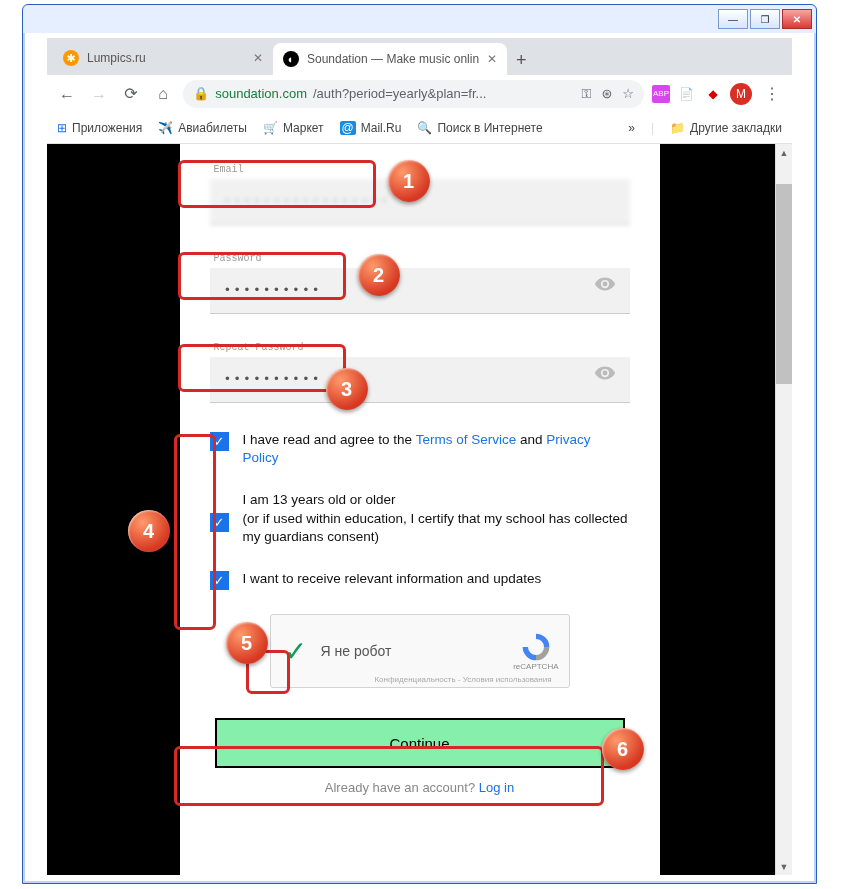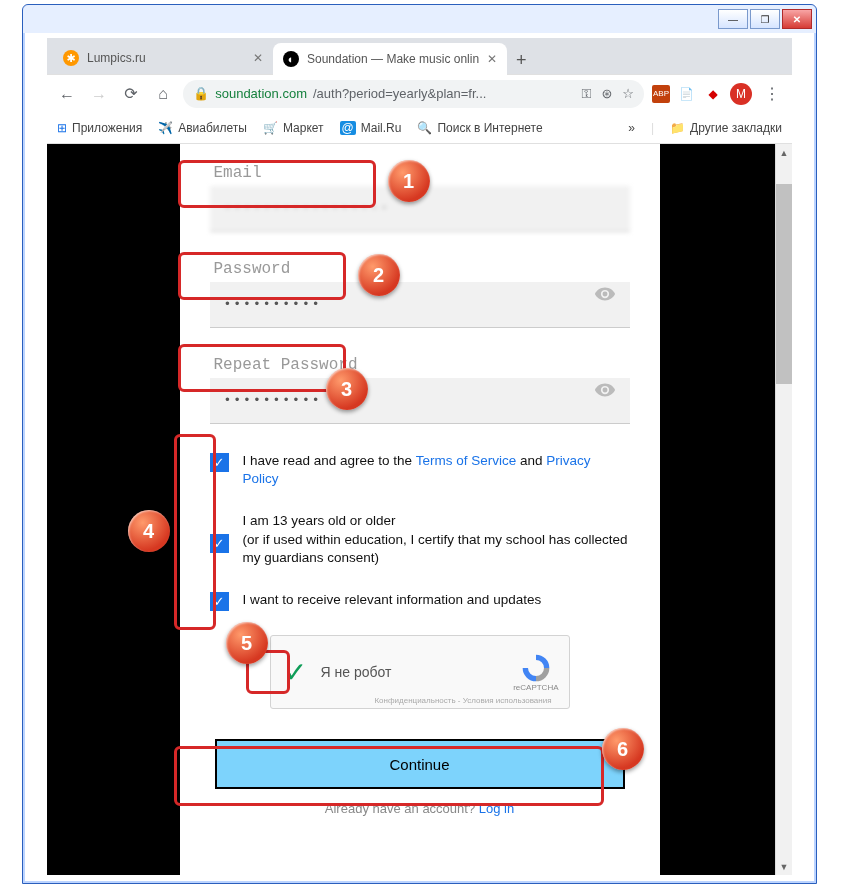--- a/index.html
+++ b/index.html
@@ -29,39 +29,39 @@
 .avatar { width: 22px; height: 22px; border-radius: 50%; background: #d93025; color: #fff; font-size: 12px; display: flex; align-items: center; justify-content: center; }
 
 .bookmarks { height: 32px; background: #fff; border-bottom: 1px solid #e0e0e0; display: flex; align-items: center; padding: 0 10px; gap: 16px; font-size: 12px; color: #444; }
 .bookmarks .bm { display: flex; align-items: center; gap: 5px; cursor: pointer; }
 .bookmarks .spacer { flex: 1; }
 
 
 .viewport { position: absolute; top: 106px; left: 0; right: 0; bottom: 0; background: #000; overflow: hidden; }
 .page { background: #fff; width: 480px; margin: 0 auto; height: 100%; padding: 20px 30px 0; position: relative; }
 
-.field-label { font-family: 'Courier New', monospace; font-size: 16px; color: #999; margin-left: 4px; margin-bottom: 4px; }
+.field-label { font-family: 'Courier New', monospace; font-size: 10px; color: #999; margin-left: 4px; margin-bottom: 4px; }
 .input-row { position: relative; margin-bottom: 28px; }
 .input-box { width: 100%; height: 46px; background: #f1f1f1; border: none; border-bottom: 1px solid #ccc; padding: 0 48px 0 14px; font-family: 'Courier New', monospace; font-size: 13px; letter-spacing: 2px; color: #555; }
 .input-box.blur { color: #ccc; filter: blur(2px); }
 .eye { position: absolute; right: 14px; top: 50%; transform: translateY(-50%); width: 22px; height: 22px; color: #bbb; cursor: pointer; }
 
 .checks { margin-top: 16px; }
 .chk-row { display: flex; gap: 14px; margin-bottom: 24px; font-size: 13.5px; color: #111; line-height: 1.35; }
 .chk { width: 19px; height: 19px; background: #1a73e8; flex-shrink: 0; display: flex; align-items: center; justify-content: center; color: #fff; font-size: 13px; margin-top: 1px; cursor: pointer; }
 .chk-row .link { color: #1a73e8; cursor: pointer; }
 
 .recaptcha { width: 300px; height: 74px; border: 1px solid #d3d3d3; background: #f9f9f9; margin: 4px auto 0; border-radius: 3px; display: flex; align-items: center; padding: 0 10px; position: relative; }
 .recaptcha .big-check { width: 30px; height: 30px; display: flex; align-items: center; justify-content: center; color: #0f9d58; font-size: 28px; margin-right: 10px; }
 .recaptcha .txt { font-size: 14px; color: #555; }
 .recaptcha .logo { margin-left: auto; text-align: center; font-size: 8px; color: #888; line-height: 1.1; }
 .recaptcha .logo svg { width: 32px; height: 32px; display: block; margin: 0 auto; }
 .recaptcha .tiny { position: absolute; bottom: 3px; right: 17px; font-size: 8px; color: #aaa; }
 
-.continue { display: block; width: 410px; height: 50px; border: 2px solid #000; background: #7dd3fc; margin: 30px auto 0; font-size: 15px; cursor: pointer; }
+.continue { display: block; width: 410px; height: 50px; border: 2px solid #000; background: #86efac; margin: 30px auto 0; font-size: 15px; cursor: pointer; }
 .foot { text-align: center; font-size: 13px; color: #888; margin-top: 12px; }
 .foot .link { color: #1a73e8; cursor: pointer; }
 
 
 .redbox { position: absolute; border: 3px solid #d62828; border-radius: 6px; pointer-events: none; }
 .badge { position: absolute; width: 42px; height: 42px; border-radius: 50%; background: radial-gradient(circle at 35% 30%, #ff9a6b, #d63821 70%); box-shadow: 0 2px 4px rgba(0,0,0,.4), inset 1px 1px 2px rgba(255,255,255,.6); display: flex; align-items: center; justify-content: center; color: #fff; font-size: 20px; font-weight: bold; z-index: 50; }
 
 .scrollbar { position: absolute; right: 0; top: 0; bottom: 0; width: 17px; background: #f1f1f1; border-left: 1px solid #ddd; }
 .scrollbar .up, .scrollbar .down { height: 17px; background: #f1f1f1; display: flex; align-items: center; justify-content: center; font-size: 9px; color: #666; }
 .scrollbar .down { position: absolute; bottom: 0; width: 100%; }
@@ -101,21 +101,21 @@
         <span>🔒</span>
         <span class="dom">soundation.com</span>
           <span>/auth?period=yearly&amp;plan=fr...</span>
         <span style="margin-left:auto;display:flex;gap:10px;color:#5f6368">
           <span>⚿</span>
           <span>⊛</span>
           <span>☆</span>
         </span>
       </div>
       <div class="ext">
-        <span class="icon" style="background:#c2410c;color:#fff;border-radius:2px;padding:1px 2px;font-size:8px">ABP</span>
+        <span class="icon" style="background:#d946ef;color:#fff;border-radius:2px;padding:1px 2px;font-size:8px">ABP</span>
         <span class="icon">📄</span>
         <span class="icon" style="color:#d50000">◆</span>
         <div class="avatar">
             <span>M</span>
           </div>
         <div class="nav-btn">⋮</div>
       </div>
     </div>
 
     <div class="bookmarks">

